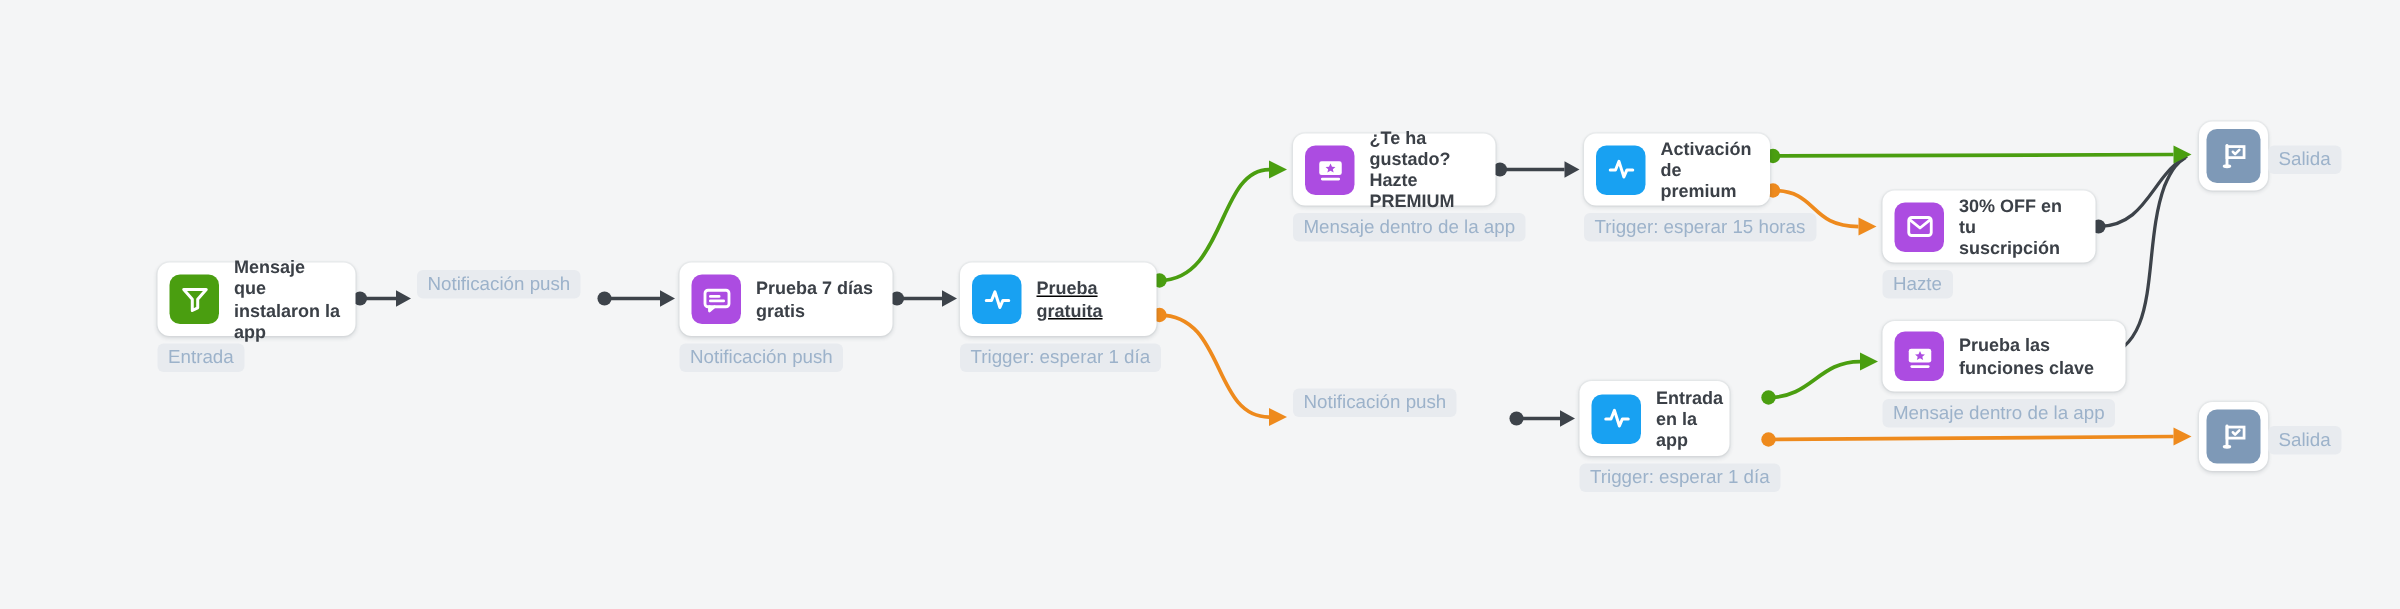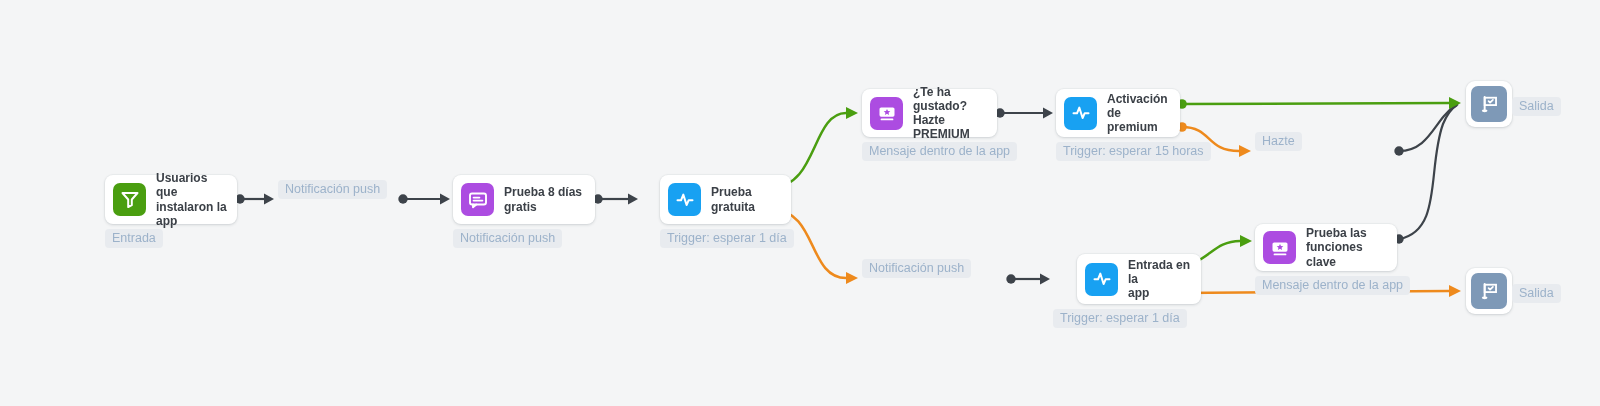--- a/index.html
+++ b/index.html
@@ -107,47 +107,47 @@
     <circle class="dot-dark" cx="1399" cy="239" r="4.7"></circle>
   </svg>
 
   <div class="node-wrap" style="left:105px;top:175px;">
     <div class="card" style="width:132px;height:49px;">
       <span class="nicon ic-green">
         <svg viewBox="0 0 24 24" fill="none" stroke="#fff" stroke-width="2" stroke-linejoin="round" stroke-linecap="round">
           <path d="M4.5 5 H19.5 L13.8 11.5 V17.2 L10.2 19 V11.5 Z"></path>
         </svg>
       </span>
-      <span class="title">Usuarios que
+      <span class="title">Mensaje que
 instalaron la
 app</span>
     </div>
     <span class="pill">Entrada</span>
   </div>
 
   <div class="node-wrap" style="left:278px;top:175px;">
     <span class="pill">Notificación push</span>
   </div>
 
   <div class="node-wrap" style="left:453px;top:175px;">
     <div class="card" style="width:142px;height:49px;">
       <span class="nicon ic-purple">
         <svg viewBox="0 0 24 24" fill="none" stroke="#fff" stroke-width="1.9" stroke-linejoin="round" stroke-linecap="round">
           <rect x="4" y="5.5" width="16" height="11" rx="2"></rect>
           <path d="M7 16.5 V19.3 L10.3 16.5" fill="#fff"></path>
           <path d="M7.6 9.6 H13.4 M7.6 12.6 H16.4"></path>
         </svg>
       </span>
-      <span class="title">Prueba 8 días
+      <span class="title">Prueba 7 días
 gratis</span>
     </div>
     <span class="pill">Notificación push</span>
   </div>
 
-  <div class="node-wrap" style="left:660px;top:175px;">
+  <div class="node-wrap" style="left:640px;top:175px;text-decoration:underline;">
     <div class="card" style="width:131px;height:49px;">
       <span class="nicon ic-blue">
         <svg viewBox="0 0 24 24" fill="none" stroke="#fff" stroke-width="2" stroke-linejoin="round" stroke-linecap="round">
           <path d="M4.5 12.3 H8 L10.3 6.6 L13.6 17 L15.6 12.3 H19.5"></path>
         </svg>
       </span>
       <span class="title">Prueba
 gratuita</span>
     </div>
     <span class="pill">Trigger: esperar 1 día</span>
@@ -175,20 +175,30 @@
           <path d="M4.5 12.3 H8 L10.3 6.6 L13.6 17 L15.6 12.3 H19.5"></path>
         </svg>
       </span>
       <span class="title">Activación
 de premium</span>
     </div>
     <span class="pill">Trigger: esperar 15 horas</span>
   </div>
 
   <div class="node-wrap" style="left:1255px;top:127px;">
+    <div class="card" style="width:142px;height:48px;">
+      <span class="nicon ic-purple">
+        <svg viewBox="0 0 24 24" fill="none" stroke="#fff" stroke-width="1.9" stroke-linejoin="round" stroke-linecap="round">
+          <rect x="4.5" y="6" width="15" height="12" rx="2"></rect>
+          <path d="M5.5 7.8 L12 13 L18.5 7.8"></path>
+        </svg>
+      </span>
+      <span class="title">30% OFF en tu
+suscripción</span>
+    </div>
     <span class="pill">Hazte</span>
   </div>
 
   <div class="exit-wrap" style="left:1466px;top:81px;">
     <div class="exit-card">
       <span class="nicon ic-slate">
         <svg viewBox="0 0 24 24">
           <path d="M8 5.5 V17.5" stroke="#fff" stroke-width="1.8" stroke-linecap="round"></path>
           <rect x="8" y="6.2" width="10.5" height="6.8" fill="none" stroke="#fff" stroke-width="1.7"></rect>
           <path d="M11.6 9.4 l1.4 1.4 2.6-2.6" fill="none" stroke="#fff" stroke-width="1.6" stroke-linecap="round" stroke-linejoin="round"></path>
@@ -197,34 +207,34 @@
       </span>
     </div>
     <span class="pill">Salida</span>
   </div>
 
   <div class="node-wrap" style="left:862px;top:254px;">
     <span class="pill">Notificación push</span>
   </div>
 
   <div class="node-wrap" style="left:1053px;top:254px;">
-    <div class="card" style="width:124px;height:50px;margin-left:24px;">
+    <div class="card" style="width:100px;height:50px;">
       <span class="nicon ic-blue">
         <svg viewBox="0 0 24 24" fill="none" stroke="#fff" stroke-width="2" stroke-linejoin="round" stroke-linecap="round">
           <path d="M4.5 12.3 H8 L10.3 6.6 L13.6 17 L15.6 12.3 H19.5"></path>
         </svg>
       </span>
       <span class="title">Entrada en la
 app</span>
     </div>
     <span class="pill">Trigger: esperar 1 día</span>
   </div>
 
   <div class="node-wrap" style="left:1255px;top:214px;">
-    <div class="card" style="width:142px;height:47px;margin-top:10px;">
+    <div class="card" style="width:162px;height:47px;">
       <span class="nicon ic-purple">
         <svg viewBox="0 0 24 24">
           <rect x="4.5" y="6.5" width="15" height="9.2" rx="1.6" fill="#fff"></rect>
           <path d="M12 8 l1 2.1 2.3.2-1.75 1.5.55 2.2-2.1-1.2-2.1 1.2.55-2.2L8.7 10.3l2.3-.2z" fill="#ac4ce1"></path>
           <path d="M6.5 18.4 H17.5" stroke="#fff" stroke-width="1.8" stroke-linecap="round"></path>
         </svg>
       </span>
       <span class="title">Prueba las
 funciones clave</span>
     </div>

